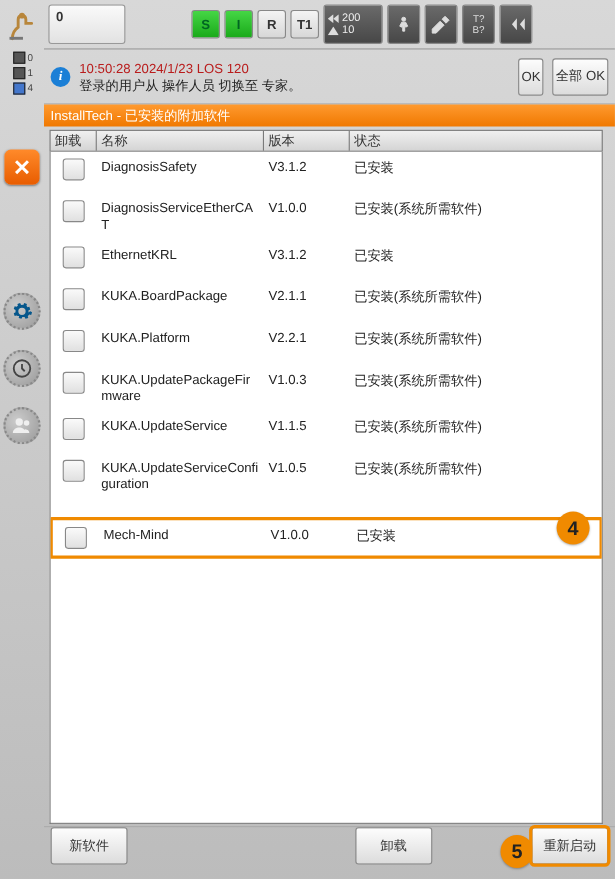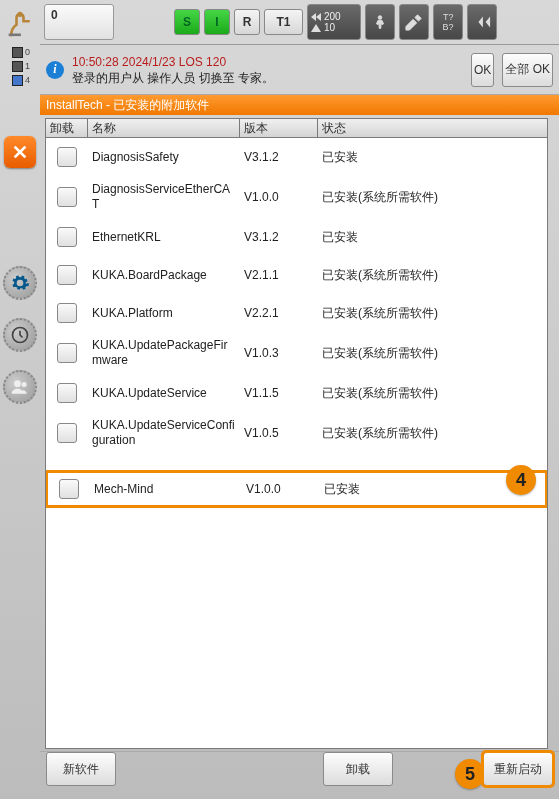--- a/index.html
+++ b/index.html
@@ -24,21 +24,21 @@
   .clock{border-radius:4px;background:linear-gradient(#eee,#bbb);border:1px solid #999}
   .clock svg{width:20px;height:20px;stroke:#444;fill:none}
   .users svg{width:20px;height:20px;fill:#efefef}
   
   .topbar{position:absolute;left:40px;top:0;right:0;height:45px;display:flex;align-items:center;padding:3px 4px;gap:4px;
     border-bottom:1px solid #999}
   .num-box{width:70px;height:36px;border:1px solid #999;border-radius:3px;background:linear-gradient(#fafafa,#e2e2e2);
     display:flex;align-items:flex-start;justify-content:flex-start;padding:3px 6px;font-weight:bold;font-size:12px;color:#333}
   .sq{width:26px;height:26px;border:1px solid #888;border-radius:3px;background:linear-gradient(#f4f4f4,#d7d7d7);
     display:flex;align-items:center;justify-content:center;font-weight:bold;font-size:12px;color:#333}
-  .sq.wide{width:39px}
+  .sq.wide{width:26px}
   .sq.green{background:linear-gradient(#45d645,#1aaa1a);color:#062}
   .spd{width:54px;height:36px;border:1px solid #888;border-radius:3px;background:linear-gradient(#6a6a6a,#474747);color:#eee;
     display:flex;flex-direction:column;justify-content:center;font-size:10px;padding:0 3px}
   .spd .row{display:flex;align-items:center;gap:3px}
   .spd svg{width:10px;height:8px;fill:#ddd}
   .dk{width:30px;height:36px;border:1px solid #888;border-radius:3px;background:linear-gradient(#6a6a6a,#474747);
     display:flex;align-items:center;justify-content:center}
   .dk svg{width:18px;height:18px;fill:#ddd;stroke:#ddd}
   .dk .tb{font-size:9px;color:#ddd;line-height:10px;text-align:right}
   
@@ -55,21 +55,21 @@
   .pgtitle{position:absolute;left:40px;top:95px;right:0;height:20px;background:linear-gradient(#ff9a2f,#f07800);
     color:#fff;font-size:12px;display:flex;align-items:center;padding:0 6px}
   
   .thead{position:absolute;left:45px;top:118px;right:11px;height:20px;display:flex;border:1px solid #7a7a7a;
     background:linear-gradient(#f0f0f0,#d4d4d4);font-size:12px}
   .th{border-right:1px solid #7a7a7a;padding:2px 4px;display:flex;align-items:center}
   .c0{width:42px}.c1{width:152px}.c2{width:78px}.c3{flex:1;border-right:none}
   
   .tbody{position:absolute;left:45px;top:138px;right:11px;bottom:50px;background:#fff;border:1px solid #7a7a7a;border-top:none;
     overflow:hidden}
-  .tr{display:flex;align-items:center;min-height:38px}
+  .tr{display:flex;align-items:flex-start;min-height:38px}
   .td{padding:6px 4px;display:flex;align-items:center;font-size:12px;color:#222}
   .td.c1{line-height:15px;word-break:break-all}
   .chkwrap{width:42px;justify-content:center}
   .chk{width:20px;height:20px;border:1px solid #888;border-radius:3px;background:linear-gradient(#fafafa,#e0e0e0)}
   .tr.hl{border:3px solid #f08a00;border-radius:2px;margin:16px -1px}
   
   .callout{position:absolute;width:30px;height:30px;border-radius:50%;background:#f08a00;color:#222;font-size:18px;font-weight:bold;
     display:flex;align-items:center;justify-content:center;box-shadow:0 1px 2px rgba(0,0,0,.3)}
   
   .footer{position:absolute;left:40px;right:0;bottom:0;height:48px;display:flex;align-items:flex-start;padding:0 6px;gap:10px;

